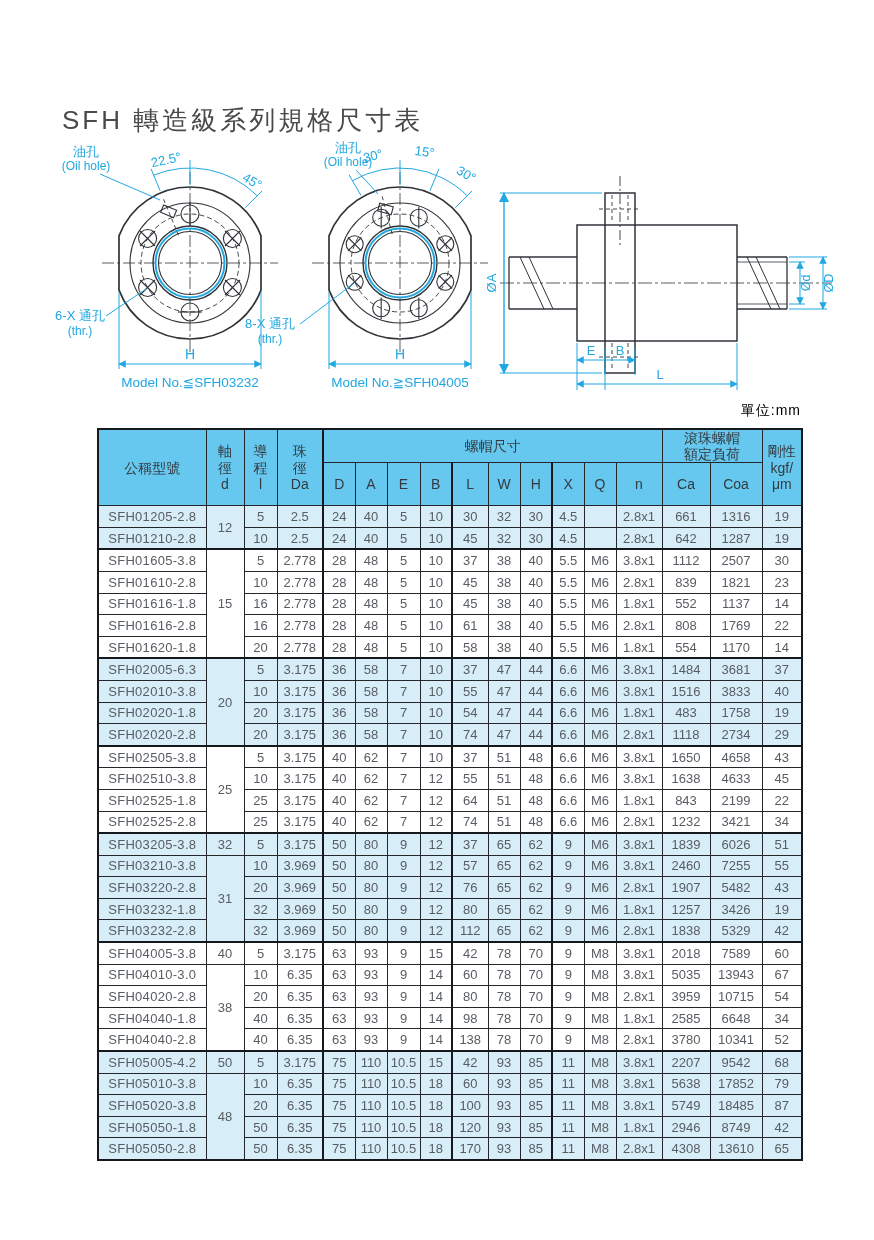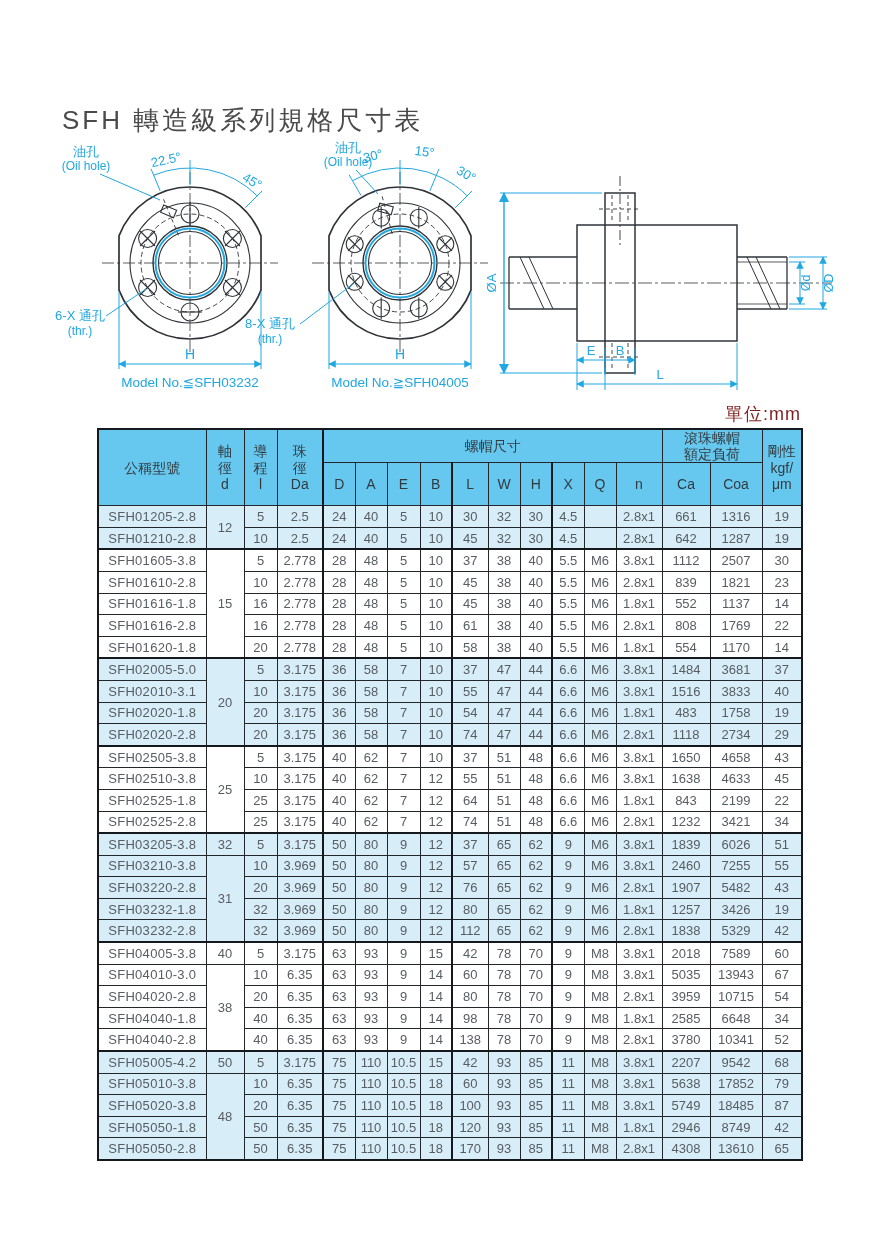--- a/index.html
+++ b/index.html
@@ -1,21 +1,21 @@
 <!DOCTYPE html>
 <html><head>
 <meta charset="utf-8">
 <style>
   html,body{margin:0;padding:0;background:#ffffff;}
   #page{position:relative;width:874px;height:1240px;background:#ffffff;overflow:hidden;
         font-family:"Liberation Sans",sans-serif;}
   #title{position:absolute;left:62px;top:103px;font-size:26px;letter-spacing:3px;
          color:#4a4a4a;font-weight:400;}
   #unit{position:absolute;left:560px;top:402px;width:241px;text-align:right;
-        font-size:18px;color:#7f1d1d;letter-spacing:1px;}
+        font-size:14px;color:#000000;letter-spacing:1px;}
   #diagrams{position:absolute;left:52px;top:138px;}
 
   
   #spec-wrap{position:absolute;left:97px;top:428px;}
   table.spec{border-collapse:collapse;table-layout:fixed;width:704px;
              border:2.5px solid #15181c;}
   table.spec th,table.spec td{border:1px solid #23262b;text-align:center;
              padding:0;overflow:hidden;}
   table.spec th{background:#66c8ef;color:#343a40;font-weight:400;font-size:14px;line-height:1.15;}
   table.spec thead tr:first-child th{height:30px;}
@@ -422,40 +422,40 @@
             <td>38</td>
             <td>40</td>
             <td class="bl">5.5</td>
             <td>M6</td>
             <td>1.8x1</td>
             <td>554</td>
             <td>1170</td>
             <td>14</td>
           </tr>
           <tr class="hl gs">
-            <td class="c-model">SFH02005-5.0</td>
+            <td class="c-model">SFH02005-6.3</td>
             <td rowspan="4">20</td>
             <td>5</td>
             <td>3.175</td>
             <td class="bl">36</td>
             <td>58</td>
             <td>7</td>
             <td>10</td>
             <td class="bl">37</td>
             <td>47</td>
             <td>44</td>
             <td class="bl">6.6</td>
             <td>M6</td>
             <td>3.8x1</td>
             <td>1484</td>
             <td>3681</td>
             <td>37</td>
           </tr>
           <tr class="hl">
-            <td class="c-model">SFH02010-3.1</td>
+            <td class="c-model">SFH02010-3.8</td>
             <td>10</td>
             <td>3.175</td>
             <td class="bl">36</td>
             <td>58</td>
             <td>7</td>
             <td>10</td>
             <td class="bl">55</td>
             <td>47</td>
             <td>44</td>
             <td class="bl">6.6</td>

